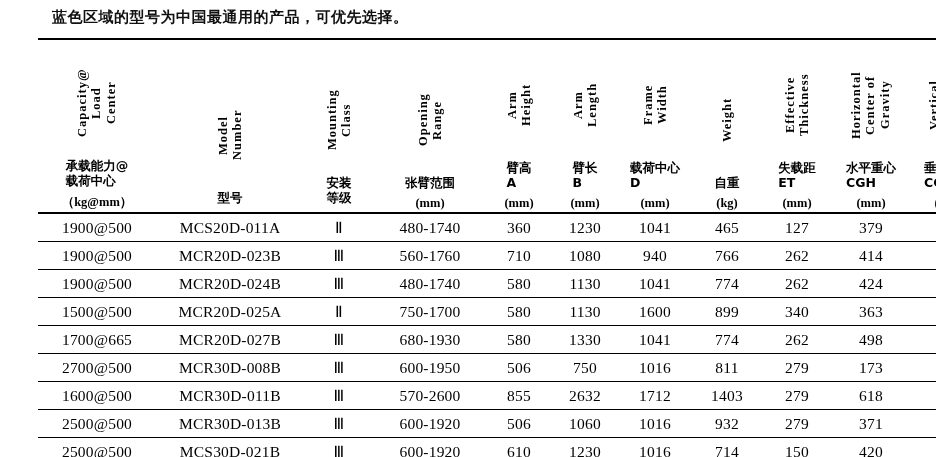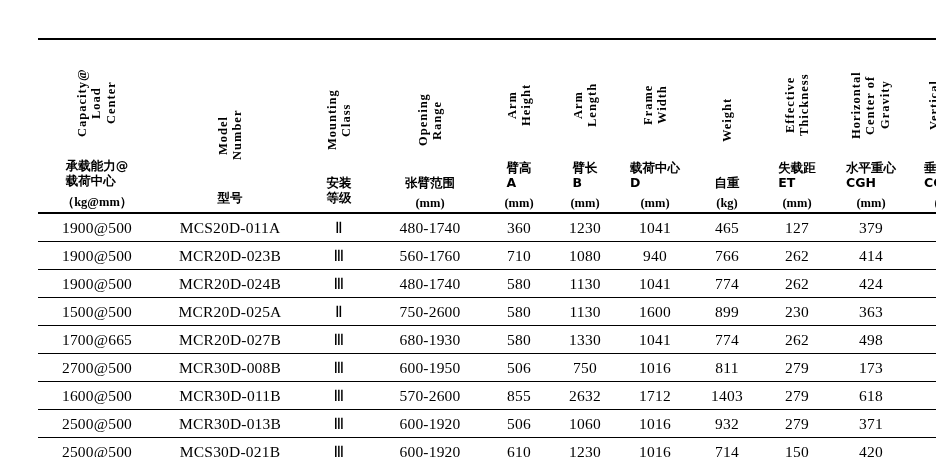--- a/index.html
+++ b/index.html
@@ -122,20 +122,21 @@
   .mount-cell {
     font-family: "DejaVu Sans", sans-serif;
     font-size: 14px;
   }
 </style>
 </head>
 <body>
 
 <div class="page">
 
+  <div class="note">蓝色区域的型号为中国最通用的产品，可优先选择。</div>
 
   <div class="table-wrap">
     <table class="spec">
       <thead>
         <tr class="hdr-row rule-top">
           <th class="c-cap">
             <div class="hdr-cell">
               <span class="hdr-en">Capacity@
 Load
 Center</span>
@@ -271,26 +272,26 @@
             <td class="c-frame">1041</td>
             <td class="c-weight">774</td>
             <td class="c-et">262</td>
             <td class="c-cgh">424</td>
             <td class="c-cgv">333</td>
           </tr>
           <tr class="data-row">
             <td class="c-cap">1500@500</td>
             <td class="c-model">MCR20D-025A</td>
             <td class="c-mount mount-cell">Ⅱ</td>
-            <td class="c-open">750-2600</td>
+            <td class="c-open">750-1700</td>
             <td class="c-armh">580</td>
             <td class="c-arml">1130</td>
             <td class="c-frame">1600</td>
             <td class="c-weight">899</td>
-            <td class="c-et">230</td>
+            <td class="c-et">340</td>
             <td class="c-cgh">363</td>
             <td class="c-cgv">334</td>
           </tr>
           <tr class="data-row">
             <td class="c-cap">1700@665</td>
             <td class="c-model">MCR20D-027B</td>
             <td class="c-mount mount-cell">Ⅲ</td>
             <td class="c-open">680-1930</td>
             <td class="c-armh">580</td>
             <td class="c-arml">1330</td>

